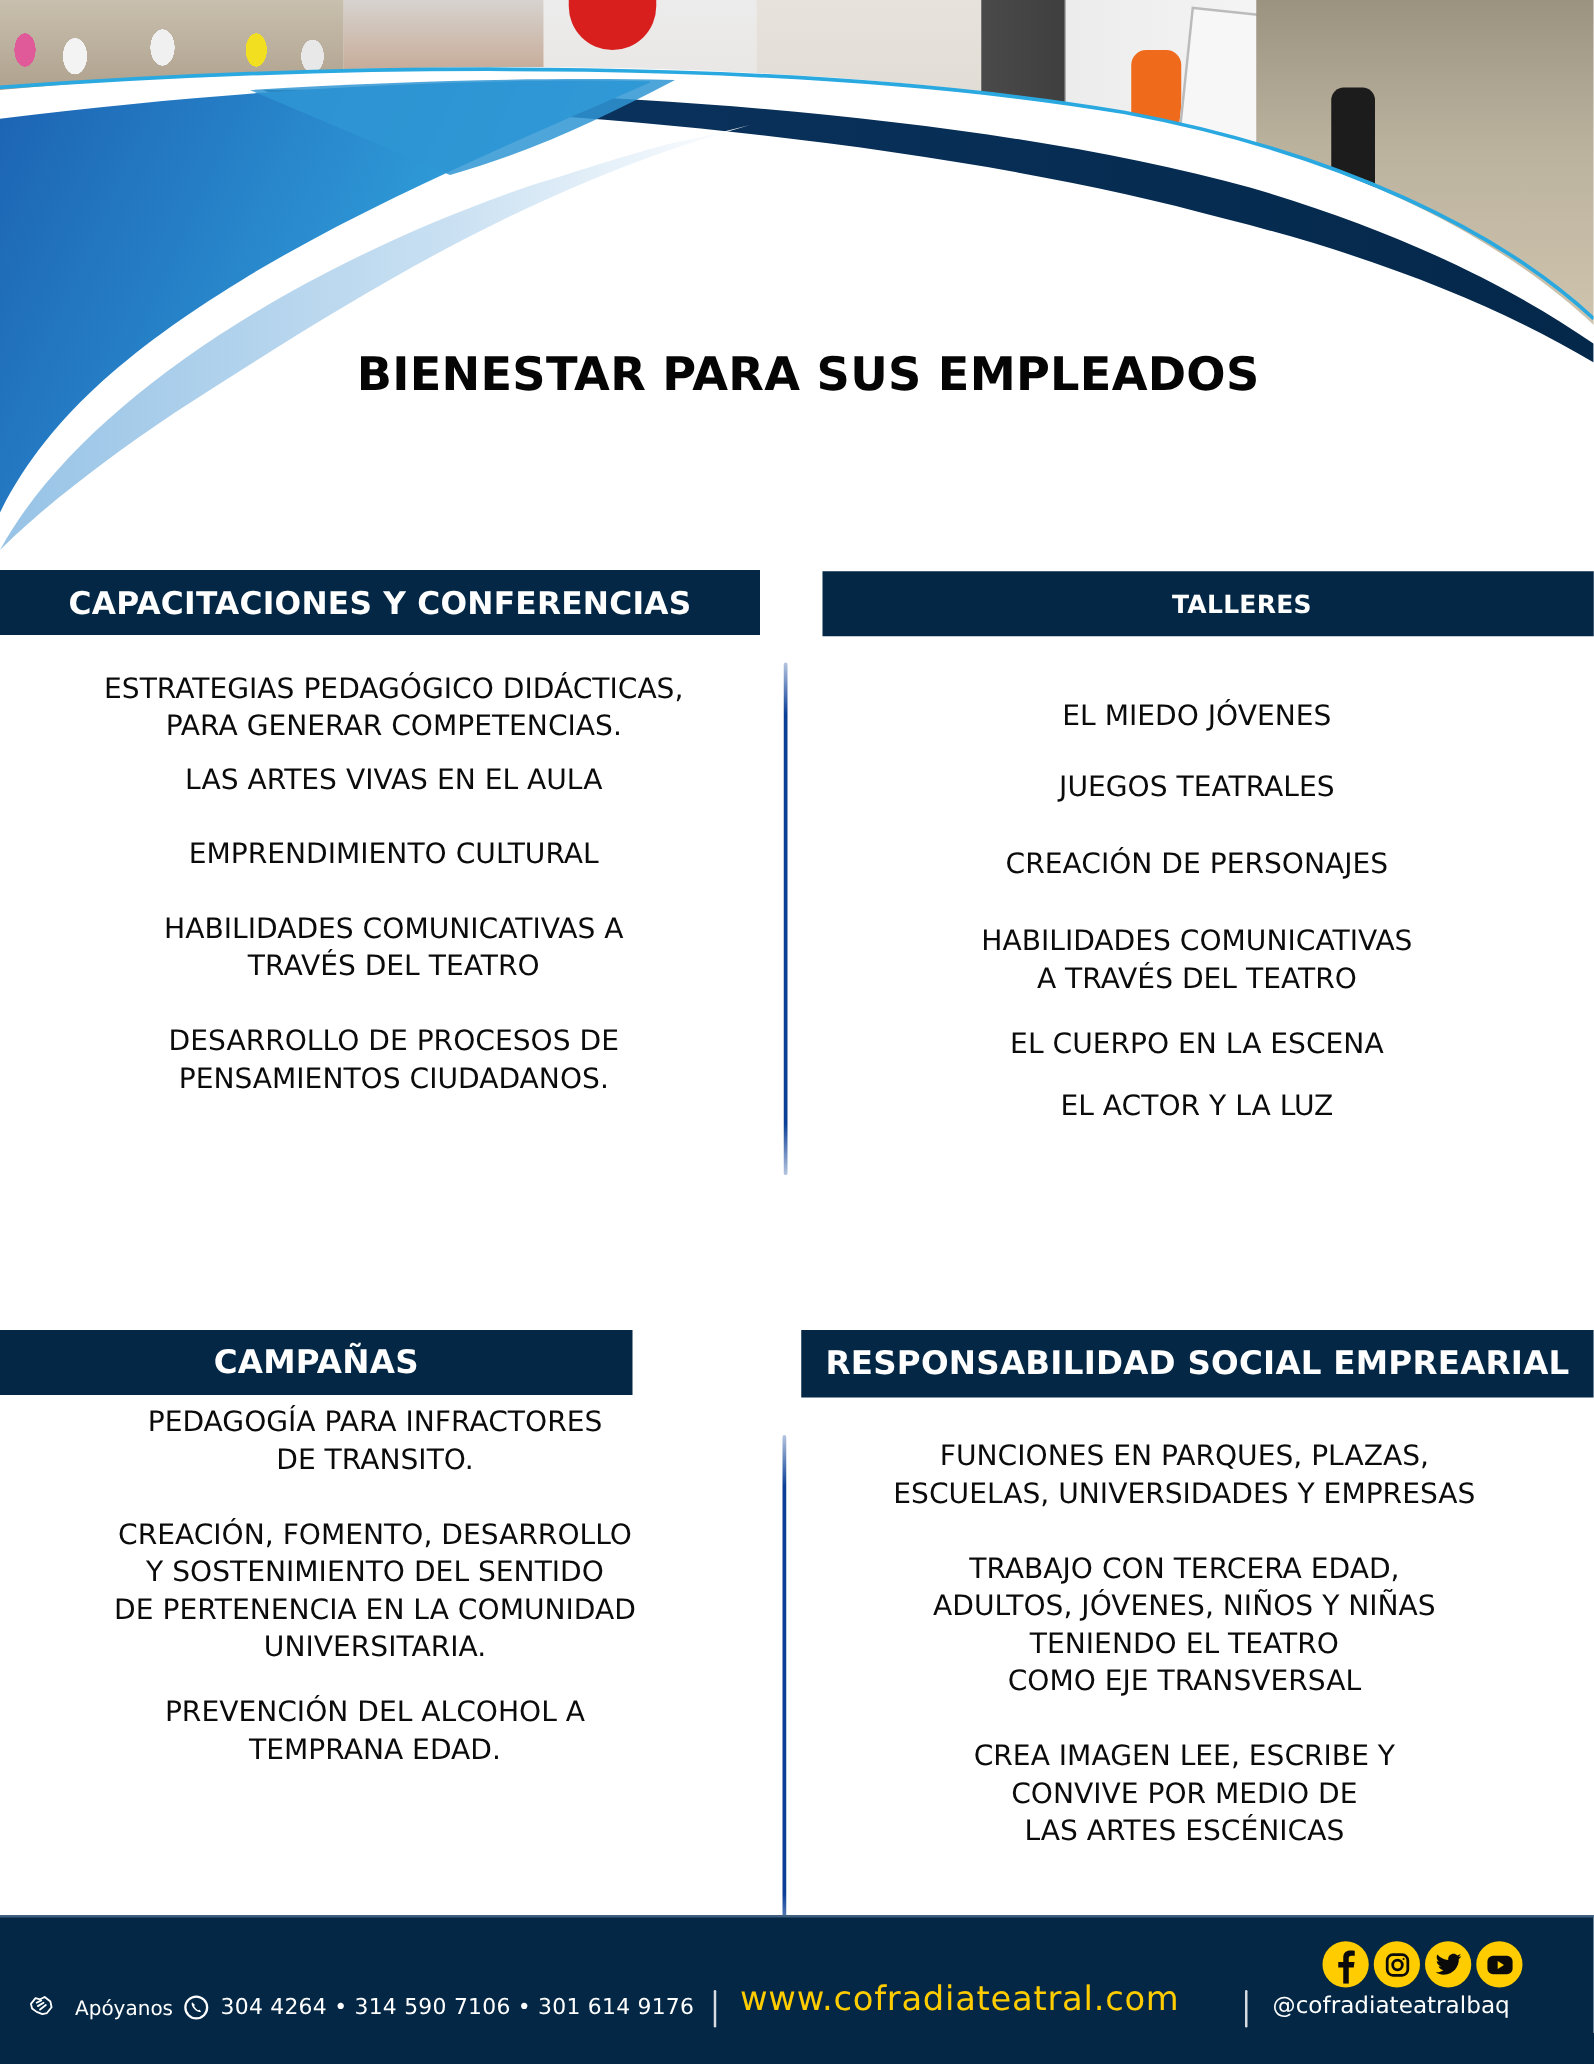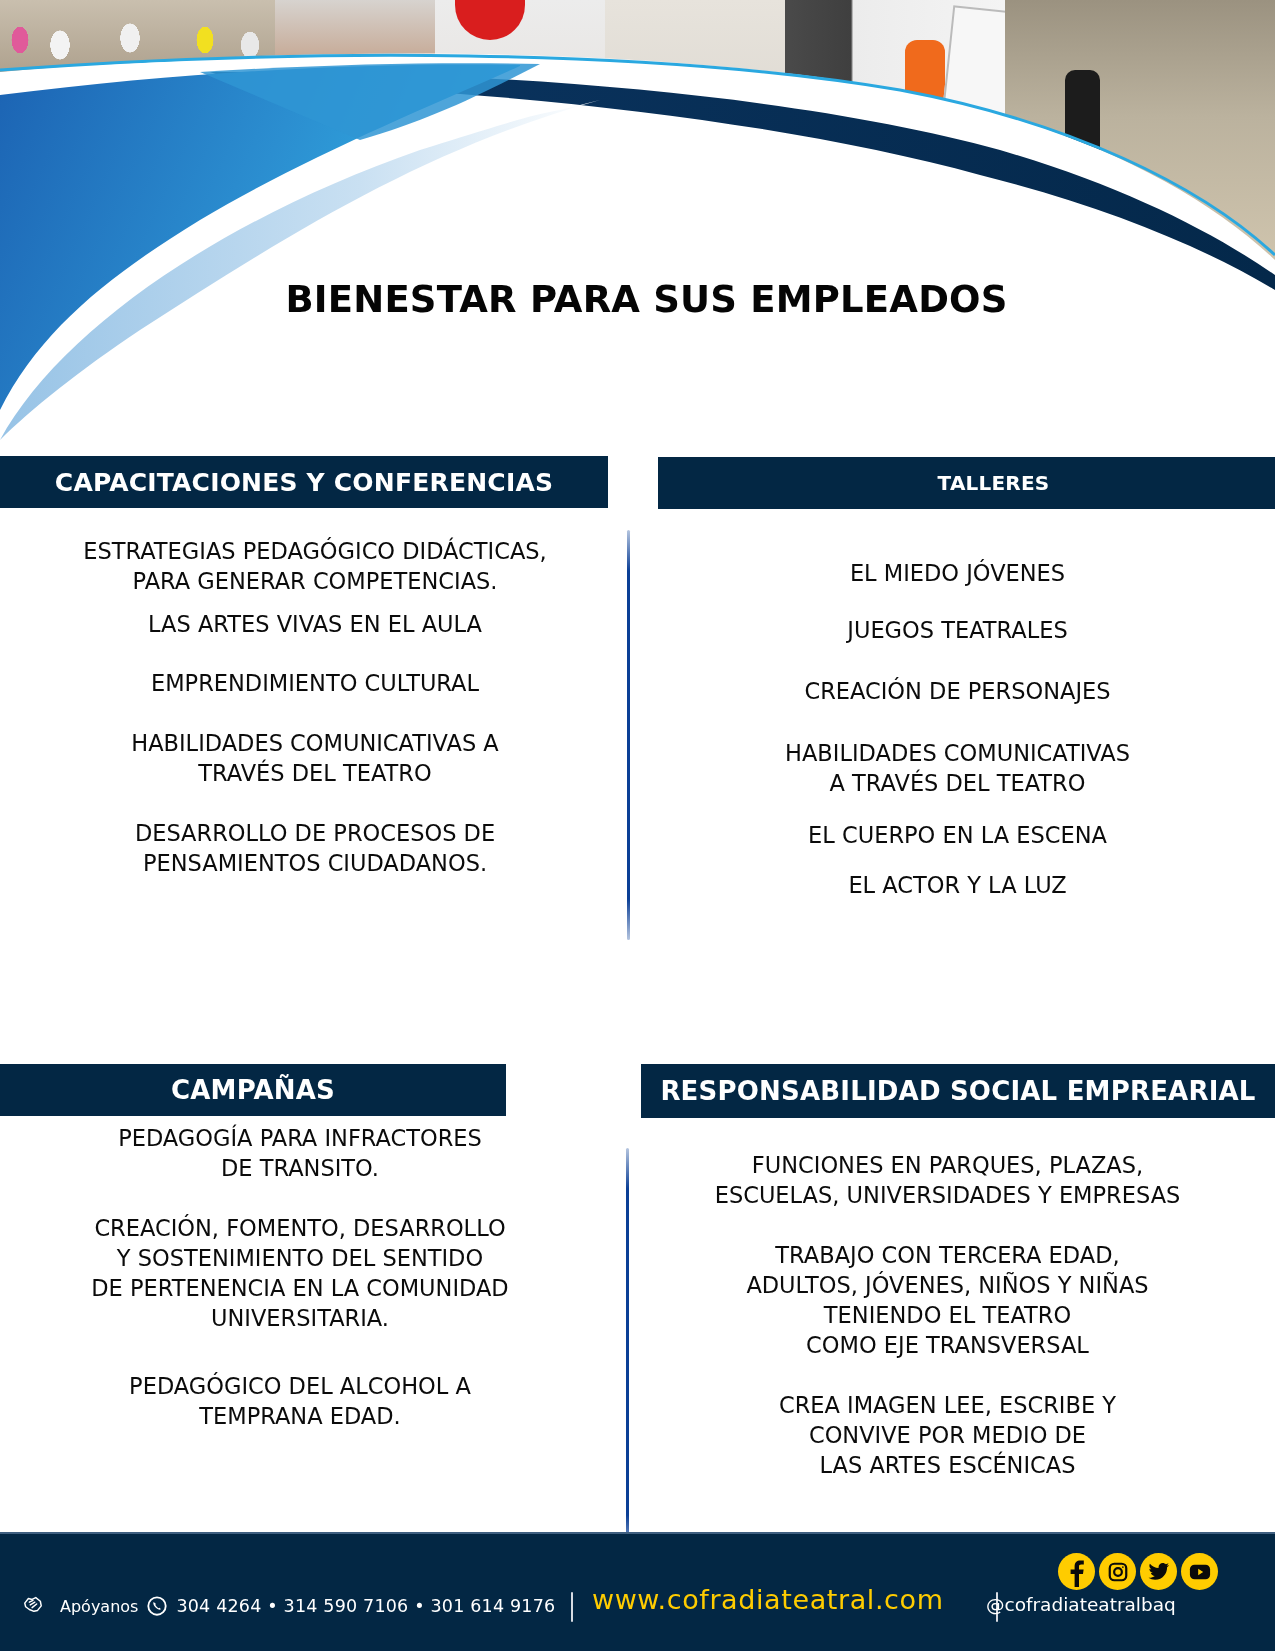--- a/index.html
+++ b/index.html
@@ -62,21 +62,21 @@
     .footer { position: absolute; left: 0; top: 1532px; width: 1275px; height: 119px; background: #032744; }
     .footer-top-line { position:absolute; left:0; top:0; width:100%; height:2px; background:#3f5f80; }
     .f-row { position: absolute; left: 22px; top: 1588px; height: 36px; display: flex; align-items: center; color: #ffffff; }
     .f-support { display:flex; align-items:center; font-size: 16px; gap: 16px; }
     .f-phone-icon { margin-left: 8px; margin-right: 8px; display:inline-flex; }
     .f-phones { font-size: 17.5px; letter-spacing: 0.2px; }
     .f-sep { position: absolute; width: 2px; height: 30px; background: #d7dbe2; border-radius: 1px; }
     .f-sep.s1 { left: 571px; top: 1592px; }
     .f-sep.s2 { left: 996px; top: 1592px; }
     .f-web { position: absolute; left: 592px; top: 1584px; font-size: 27px; color: #ffcc00; letter-spacing: 0.6px; font-family: "DejaVu Sans", "Liberation Sans", sans-serif; }
-    .f-handle { position: absolute; left: 986px; top: 1594px; font-size: 18.5px; color: #ffffff; }
+    .f-handle { position: absolute; left: 1018px; top: 1594px; font-size: 18.5px; color: #ffffff; }
     .socials { position: absolute; left: 1058px; top: 1553px; display: flex; gap: 4px; }
     .soc { width: 37px; height: 37px; border-radius: 50%; background: #ffcc00; display: flex; align-items: center; justify-content: center; }
   </style>
 </head>
 <body>
 
 <div class="header-art">
   <div class="photo-strip">
     <div class="photo p1"></div>
     <div class="photo p2"></div>
@@ -149,25 +149,25 @@
   <div class="item" style="margin-bottom:20px;">EL CUERPO EN LA ESCENA</div>
   <div class="item">EL ACTOR Y LA LUZ</div>
 </div>
 
 <div class="banner b3">
   <span>CAMPAÑAS</span>
 </div>
 <div class="list col1" style="top:1123px; width:600px;">
   <div class="item" style="margin-bottom:30px;">PEDAGOGÍA PARA  INFRACTORES
 DE TRANSITO.</div>
-  <div class="item" style="margin-bottom:38px;">CREACIÓN, FOMENTO, DESARROLLO
+  <div class="item" style="margin-bottom:22px;">CREACIÓN, FOMENTO, DESARROLLO
 Y SOSTENIMIENTO DEL SENTIDO
 DE PERTENENCIA EN LA COMUNIDAD
 UNIVERSITARIA.</div>
-  <div class="item">PEDAGÓGICO DEL ALCOHOL A
+  <div class="item">PREVENCIÓN DEL ALCOHOL A
 TEMPRANA EDAD.</div>
 </div>
 
 <div class="divider d2"></div>
 
 <div class="banner b4">
   <span>RESPONSABILIDAD SOCIAL EMPREARIAL</span>
 </div>
 <div class="list col2" style="top:1150px; left:630px;">
   <div class="item" style="margin-bottom:30px;">FUNCIONES EN PARQUES, PLAZAS,

